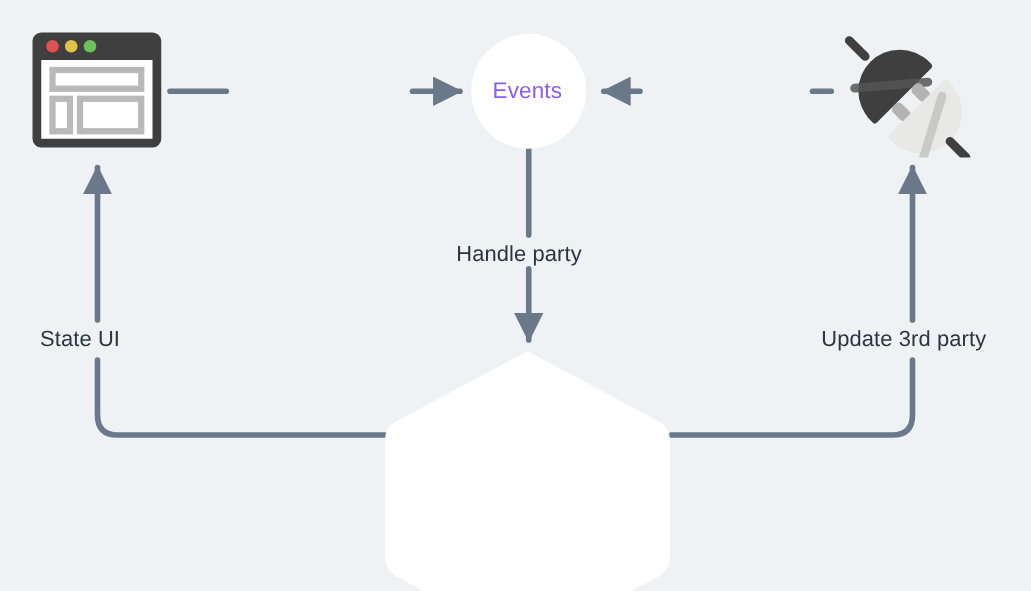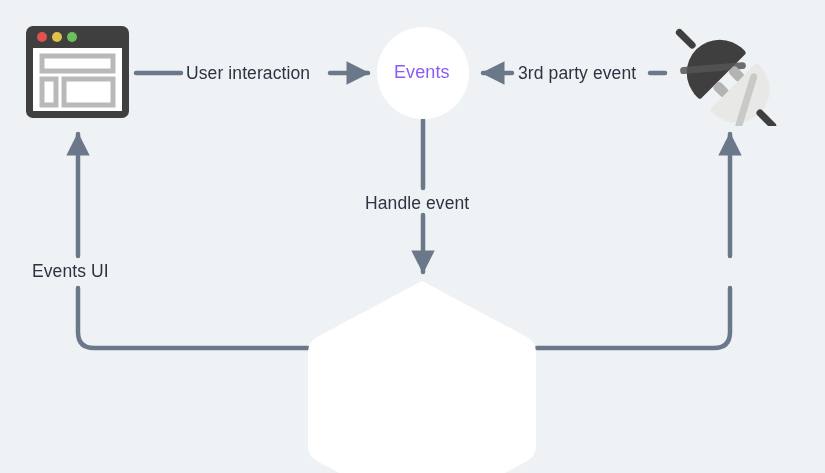--- a/index.html
+++ b/index.html
@@ -129,18 +129,17 @@
         <rect x="24" y="74" width="66" height="10" rx="2" fill="#e8e8e6"></rect>
         <path d="M 33 106 L 78 82" stroke="#c9c9c7" stroke-width="7" stroke-linecap="round"></path>
 
         <line x1="57" y1="112" x2="57" y2="130" stroke="#3f3f3f" stroke-width="7" stroke-linecap="round"></line>
       </g>
     </svg>
   </div>
 
   <div class="node-label" id="label-events">Events</div>
 
-  <div class="edge-label" id="label-user-interaction">User interaction</div>
-  <div class="edge-label" id="label-3rd-party-event">3rd party event</div>
-  <div class="edge-label" id="label-handle-event">Handle event</div>
-  <div class="edge-label" id="label-update-ui">Events UI</div>
+  <div class="edge-label" id="label-handle-event">Handle party</div>
+  <div class="edge-label" id="label-update-ui">State UI</div>
+  <div class="edge-label" id="label-update-3rd-party">Update 3rd party</div>
 
 </div>
 
 </body></html>

